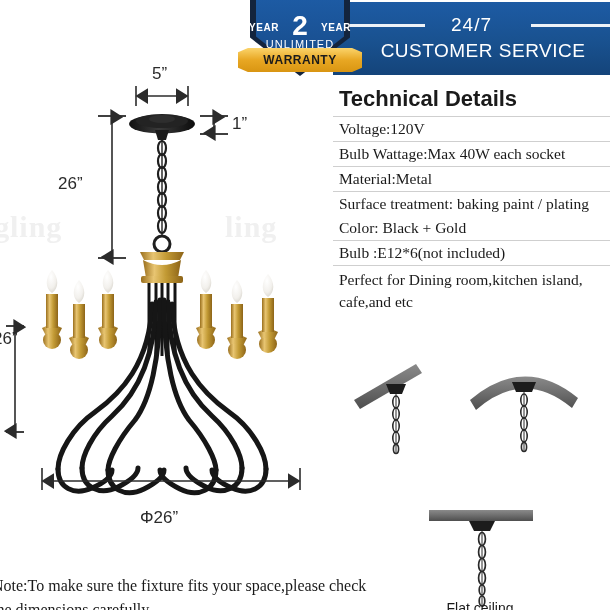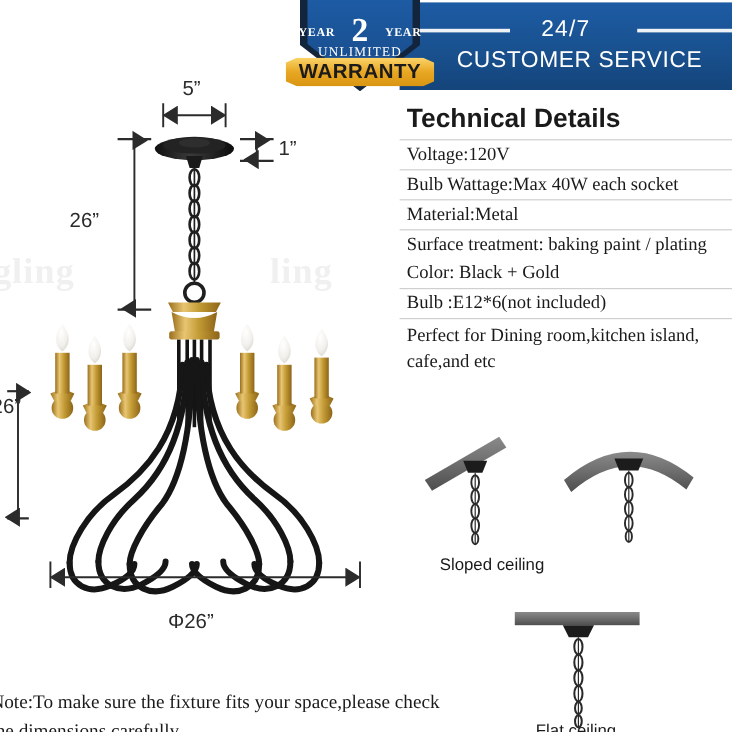--- a/index.html
+++ b/index.html
@@ -42,33 +42,33 @@
   .sh-outer{
     position:absolute;left:14px;top:0;width:100px;height:80px;
     background:#13243d;
     clip-path:polygon(0% 0%,100% 0%,100% 52%,50% 100%,0% 52%);
   }
   .sh-inner{
     position:absolute;left:20px;top:3px;width:88px;height:72px;
     background:linear-gradient(180deg,#1d5ba4,#174a87);
     clip-path:polygon(0% 0%,100% 0%,100% 52%,50% 100%,0% 52%);
   }
-  .sh-txt{position:absolute;width:128px;text-align:center;color:#fff;font-family:Liberation Serif, serif;}
+  .sh-txt{position:absolute;width:128px;text-align:center;color:#fff;}
   .sh-year-l{left:-36px;top:26px;font-size:10px;font-weight:bold;letter-spacing:.5px;}
   .sh-num{left:0;top:14px;font-size:28px;font-weight:bold;}
   .sh-year-r{left:36px;top:26px;font-size:10px;font-weight:bold;letter-spacing:.5px;}
   .sh-unl{left:0;top:42px;font-size:11px;letter-spacing:1px;}
   .ribbon{
     position:absolute;left:2px;top:52px;width:124px;height:24px;
     background:linear-gradient(180deg,#fbd46b 0%,#e8a723 50%,#d99512 100%);
     clip-path:polygon(0% 18%,8% 0%,92% 0%,100% 18%,100% 82%,92% 100%,8% 100%,0% 82%);
   }
   .ribbon span{
     display:block;text-align:center;line-height:24px;
-    font-size:17px;font-weight:bold;color:#1b1b1b;letter-spacing:.5px;
+    font-size:12px;font-weight:bold;color:#1b1b1b;letter-spacing:.5px;
   }
 
   
   #tech{position:absolute;left:333px;top:86px;width:290px;}
   #tech h2{
     margin:0;padding:0 0 4px 6px;font-size:22px;font-weight:bold;
     color:#1a1a1a;font-family:"Liberation Sans",sans-serif;
   }
   #tech .trow{
     border-top:1px solid #cfcfcf;
@@ -314,21 +314,20 @@
         <ellipse cx="56" cy="42" rx="3.2" ry="6"></ellipse>
         <ellipse cx="56" cy="54" rx="3.2" ry="6"></ellipse>
         <ellipse cx="56" cy="66" rx="3.2" ry="6"></ellipse>
         <ellipse cx="56" cy="78" rx="3.2" ry="6"></ellipse>
         <ellipse cx="56" cy="89" rx="2.6" ry="4.5"></ellipse>
       </g>
       <line x1="56" y1="34" x2="56" y2="94" stroke="#2a2a2a" stroke-width="1"></line>
     </g>
   </svg>
 
-  <div class="ceil-lbl" style="left:362px;top:462px;width:96px;">Sloped ceiling</div>
 
   <svg style="position:absolute;left:415px;top:506px;" width="130" height="104">
     <rect x="14" y="4" width="104" height="11" fill="url(#ceilG)"></rect>
     <path d="M54,15 L80,15 L75,25 L59,25 Z" fill="#1c1c1c"></path>
     <g stroke="#2a2a2a" stroke-width="1.7" fill="none">
       <ellipse cx="67" cy="33" rx="3.4" ry="6.5"></ellipse>
       <ellipse cx="67" cy="46" rx="3.4" ry="6.5"></ellipse>
       <ellipse cx="67" cy="59" rx="3.4" ry="6.5"></ellipse>
       <ellipse cx="67" cy="72" rx="3.4" ry="6.5"></ellipse>
       <ellipse cx="67" cy="84" rx="2.8" ry="5"></ellipse>

